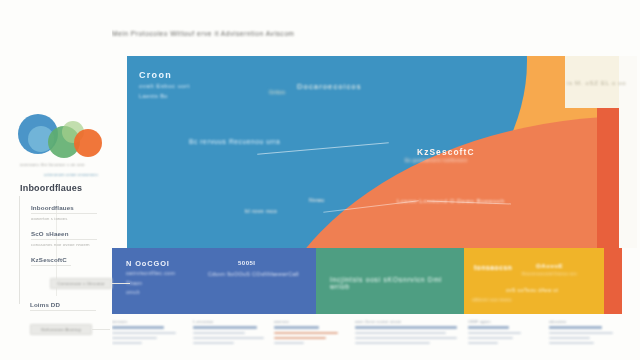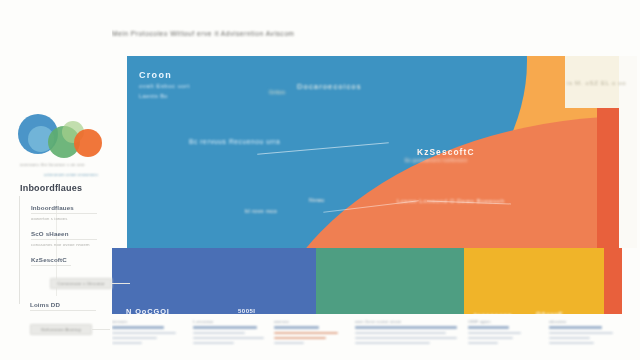--- a/index.html
+++ b/index.html
@@ -130,21 +130,21 @@
 
   
   #blocks{
     position:absolute;left:112px;top:248px;width:510px;height:66px;display:flex;
   }
   .blk{position:relative;height:66px;overflow:hidden;}
   .blk-indigo{width:204px;background:#4a6fb5;}
   .blk-green {width:148px;background:#4e9e82;}
   .blk-amber {width:140px;background:#f0b429;}
   .blk-red   {width:18px; background:#e8603c;}
-  .bt{position:absolute;color:#ffffff;margin-top:48px;}
+  .bt{position:absolute;color:#ffffff;}
   #ind-h  {left:14px;top:11px;font-size:7.4px;font-weight:700;letter-spacing:.9px;color:#eef2fb;}
   #ind-s1 {left:14px;top:22px;font-size:5.4px;letter-spacing:.35px;color:#d4ddf1;}
   #ind-s2 {left:14px;top:32px;font-size:5.2px;letter-spacing:.3px;color:#d4ddf1;}
   #ind-s3 {left:14px;top:41px;font-size:5px;letter-spacing:.3px;color:#cbd6ee;}
   #ind-h2 {left:126px;top:12px;font-size:6px;font-weight:700;letter-spacing:.5px;color:#eef2fb;}
   #ind-s4 {left:96px;top:23px;font-size:5.4px;letter-spacing:.35px;color:#d9e1f3;}
   #grn-t  {left:14px;top:28px;font-size:6.8px;letter-spacing:.7px;color:#f0faf6;}
   #amb-h  {left:10px;top:16px;font-size:6.6px;font-weight:700;letter-spacing:.6px;color:#ffffff;}
   #amb-h2 {left:72px;top:14px;font-size:6.2px;font-weight:700;letter-spacing:.5px;color:#fffdf5;}
   #amb-s1 {left:58px;top:23px;font-size:4.4px;letter-spacing:.3px;color:#fdf3d6;}

